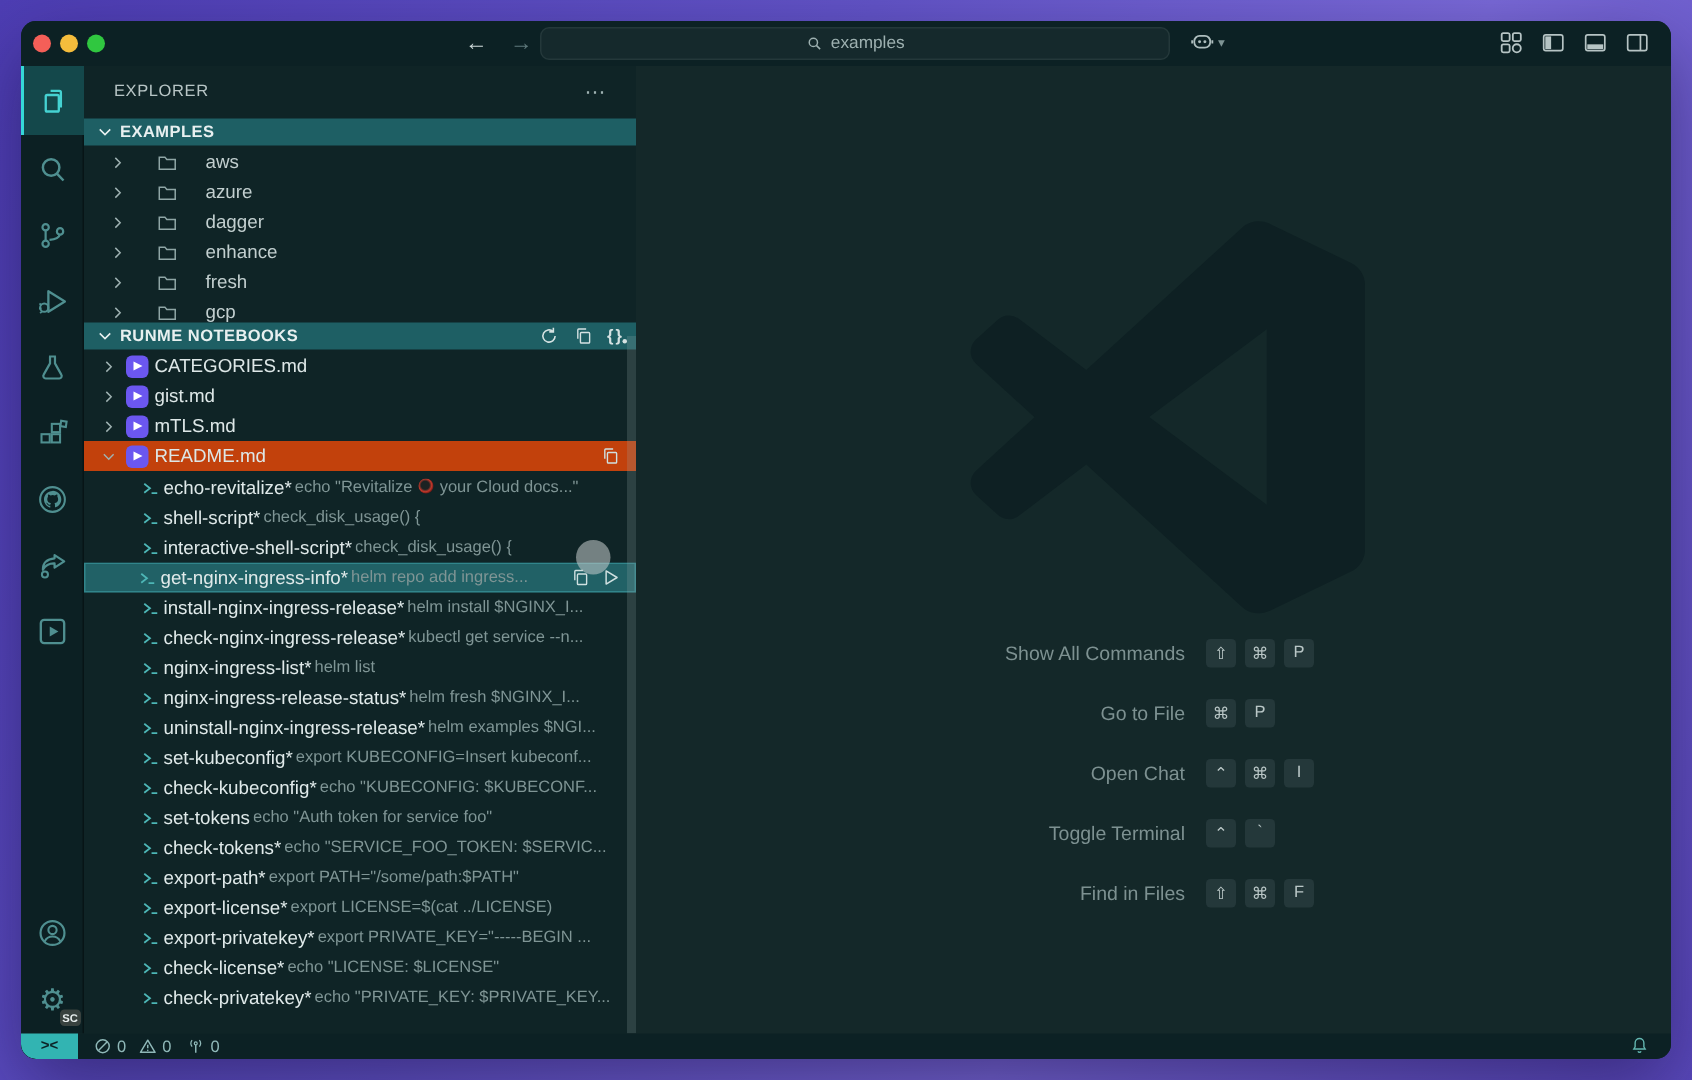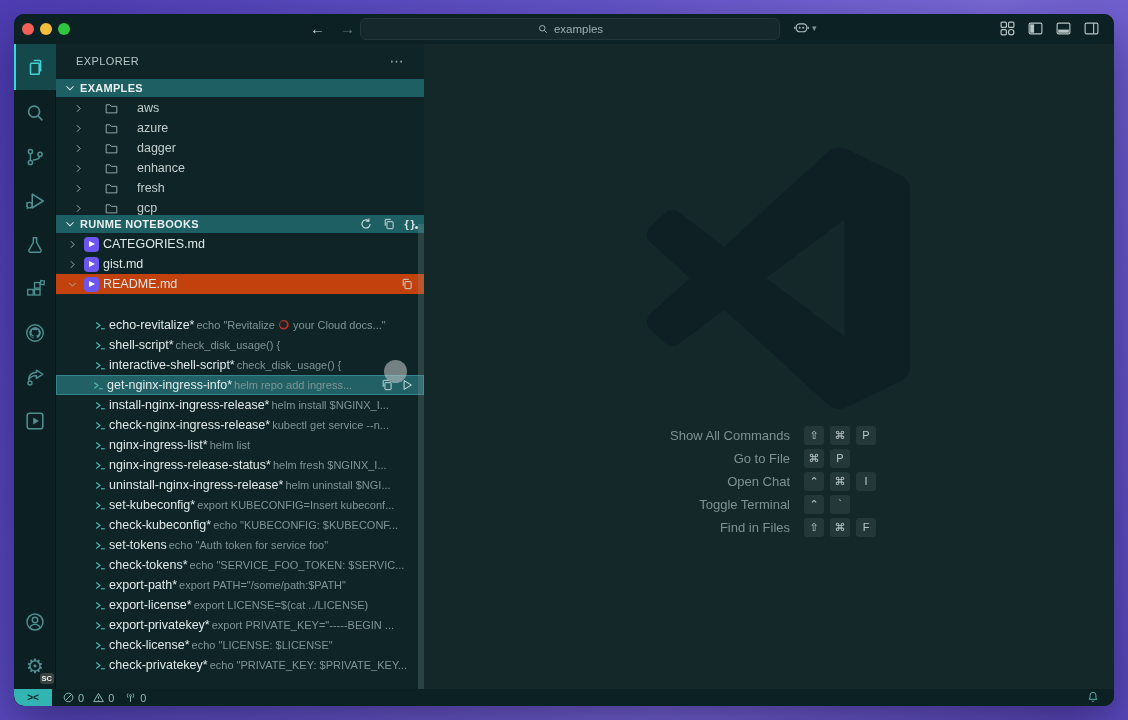--- a/index.html
+++ b/index.html
@@ -80,21 +80,21 @@
     vertical-align:-1px; margin:0 1px; }
   .sb-scrollbar { position:absolute; right:0; top:180px; width:6px; height:465px;
     background:rgba(150,170,170,.22); }
   .cursor-overlay { position:absolute; left:328px; top:316px; width:23px; height:23px;
     border-radius:50%; background:rgba(200,205,205,.55); z-index:5; }
 
   
   .editor { flex:1; position:relative; background:#142829; overflow:hidden; }
   .vslogo { position:absolute; left:219px; top:103px; }
   .shortcuts { position:absolute; left:0; top:381px; width:100%;
-    display:flex; flex-direction:column; gap:3px; }
+    display:flex; flex-direction:column; gap:20px; }
   .sc-row { display:flex; align-items:center; height:20px; }
   .sc-label { width:366px; text-align:right; color:#7d9191; font-size:13px; flex:none; }
   .sc-keys { display:flex; gap:6px; margin-left:14px; }
   .kbd { min-width:20px; height:19px; padding:0 4px; background:#24383a; border-radius:3px;
     color:#bac7c7; font-size:11px; display:flex; align-items:center; justify-content:center; }
 
   
   .statusbar { position:relative; height:17px; background:#0c2124;
     display:flex; align-items:center; color:#8fb8b8; font-size:11px; }
   .remote-chip { width:38px; height:17px; background:#32b4b2; color:#0c2326;
@@ -454,20 +454,31 @@
               <span class="chev">
                 <svg width="13" height="13" viewBox="0 0 24 24">
                   <use href="#chev-r"></use>
                 </svg>
               </span>
               <span class="nb-badge">
                 <span class="tri"></span>
               </span>
               <span class="nb-name">gist.md</span>
             </div>
+            <div class="row nb-row">
+              <span class="chev">
+                <svg width="13" height="13" viewBox="0 0 24 24">
+                  <use href="#chev-r"></use>
+                </svg>
+              </span>
+              <span class="nb-badge">
+                <span class="tri"></span>
+              </span>
+              <span class="nb-name">mTLS.md</span>
+            </div>
             <div class="row nb-row selected">
               <span class="chev">
                 <svg width="13" height="13" viewBox="0 0 24 24">
                   <use href="#chev-d"></use>
                 </svg>
               </span>
               <span class="nb-badge">
                 <span class="tri"></span>
               </span>
               <span class="nb-name">README.md</span>
@@ -559,21 +570,21 @@
               <span class="cell-name">nginx-ingress-release-status*</span>
               <span class="cell-cmd">helm fresh $NGINX_I...</span>
             </div>
             <div class="row cell-row">
               <span class="cell-term">
                 <svg width="13" height="13" viewBox="0 0 24 24">
                   <use href="#term"></use>
                 </svg>
               </span>
               <span class="cell-name">uninstall-nginx-ingress-release*</span>
-              <span class="cell-cmd">helm uninstall $NGI...</span>
+              <span class="cell-cmd">helm examples $NGI...</span>
             </div>
             <div class="row cell-row">
               <span class="cell-term">
                 <svg width="13" height="13" viewBox="0 0 24 24">
                   <use href="#term"></use>
                 </svg>
               </span>
               <span class="cell-name">set-kubeconfig*</span>
               <span class="cell-cmd">export KUBECONFIG=Insert kubeconf...</span>
             </div>

